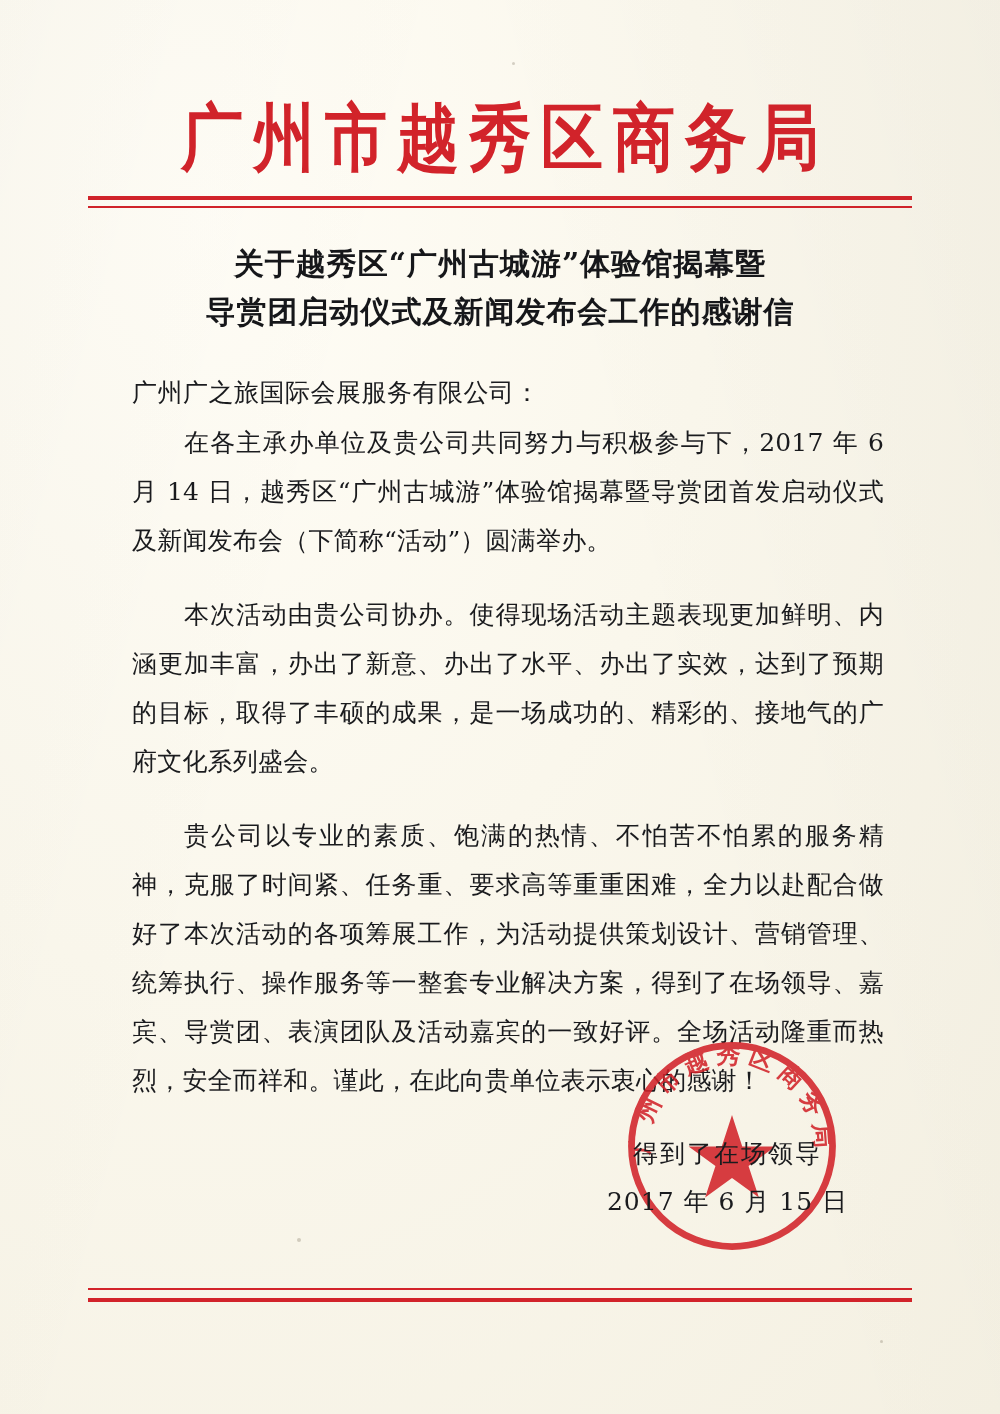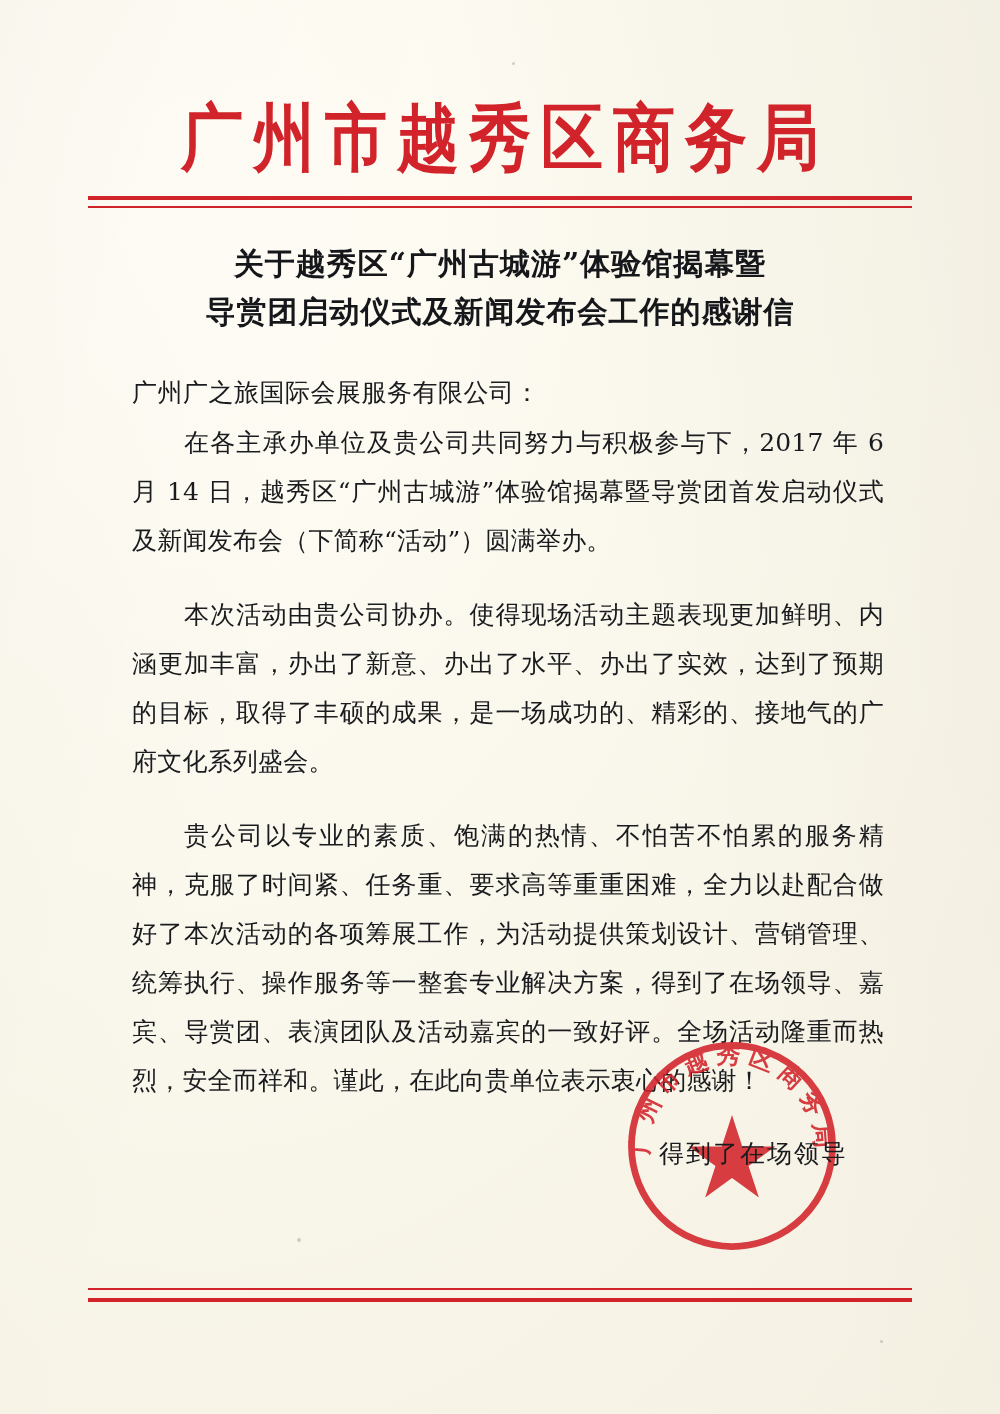--- a/index.html
+++ b/index.html
@@ -197,20 +197,21 @@
     <g fill="#d2232a">
       <polygon points="120,88 130.6,120.6 164.9,120.6 137.1,140.8 147.8,173.4 120,153.2 92.2,173.4 102.9,140.8 75.1,120.6 109.4,120.6"></polygon>
     </g>
     <text font-family="DejaVu Serif, Liberation Serif, serif" font-size="25" font-weight="700" fill="#d2232a" letter-spacing="7">
       <textPath href="#sealArcTop" startOffset="50%" text-anchor="middle">广州市越秀区商务局</textPath>
     </text>
   </svg>
 
   <div class="sign-block">
     <div class="sign-org">得到了在场领导</div>
+    <div class="sign-date">2017 年 6 月 15 日</div>
   </div>
 
   <div class="rule-bot-thin"></div>
   <div class="rule-bot-thick"></div>
 
   <div class="speck" style="left:297px; top:1238px; width:4px; height:4px;"></div>
   <div class="speck" style="left:512px; top:62px; width:3px; height:3px;"></div>
   <div class="speck" style="left:880px; top:1340px; width:3px; height:3px;"></div>
 </div>
 

